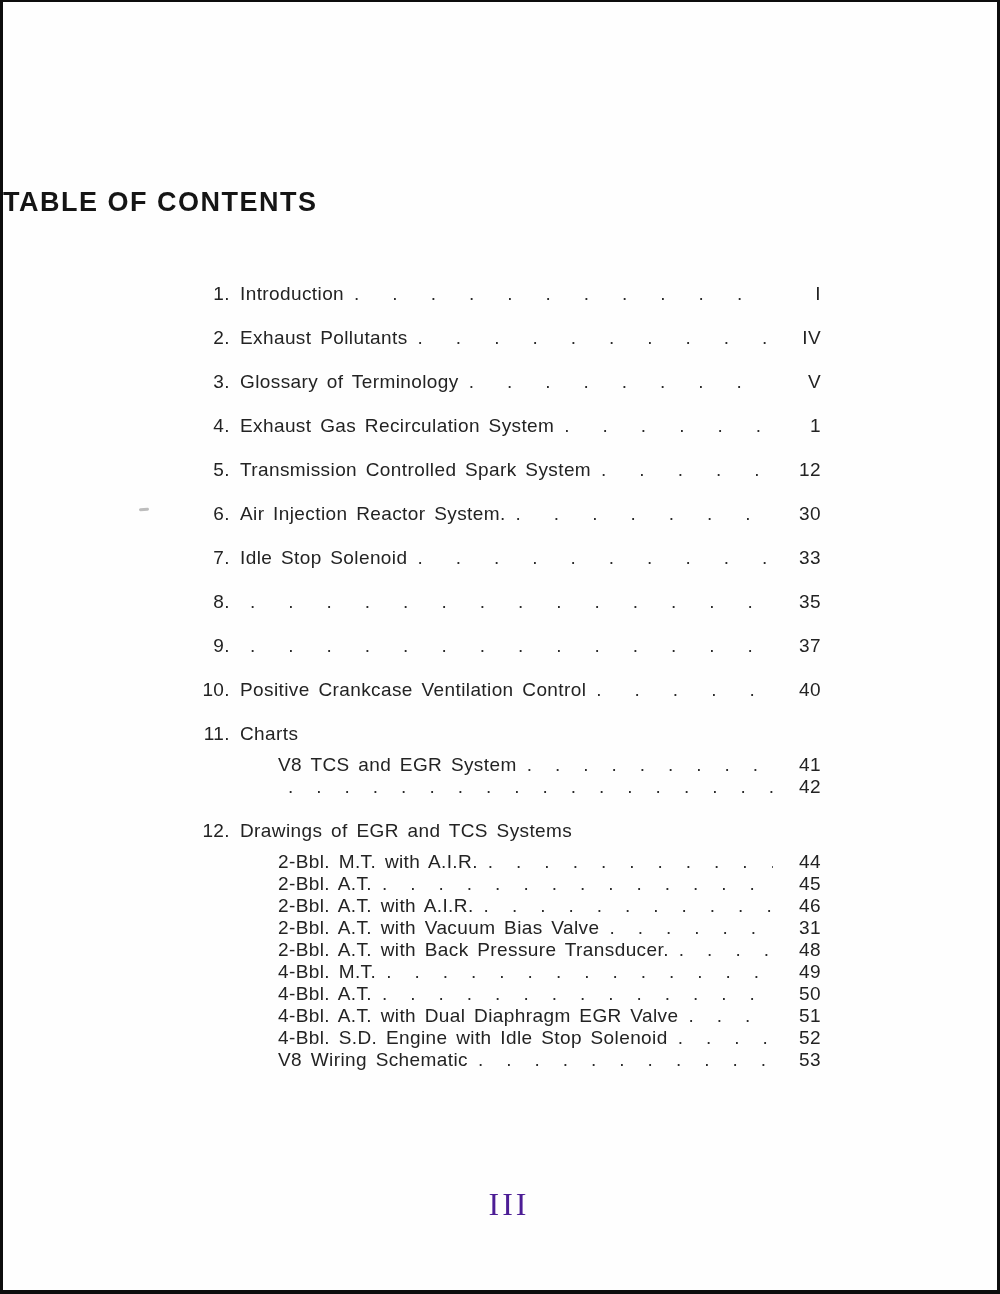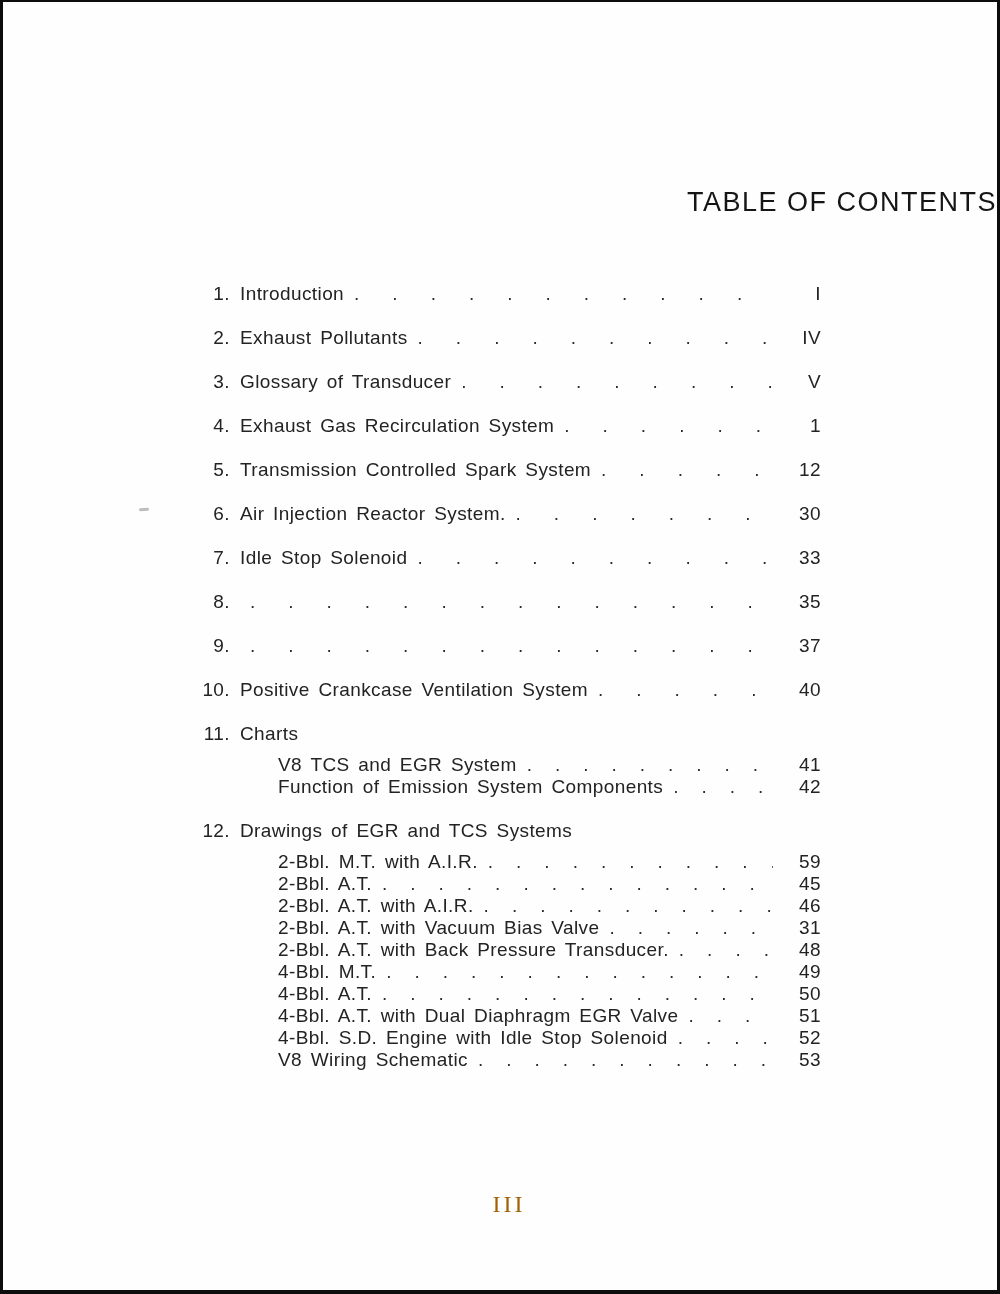--- a/index.html
+++ b/index.html
@@ -11,24 +11,24 @@
     overflow: hidden;
   }
   .page {
     position: absolute;
     left: 3px; top: 2px; right: 3px; bottom: 4px;
     background: #fefefe;
     color: #232323;
   }
   .title {
     margin: 186px 0 0 0;
-    text-align: right;
+    text-align: left;
     font-size: 27px;
     line-height: 28px;
-    font-weight: 400;
+    font-weight: 700;
     letter-spacing: 1.5px;
     color: #151515;
   }
   .toc {
     margin: 67px 0 0 194px;
     width: 624px;
     font-size: 19px;
     line-height: 22px;
     letter-spacing: 0.4px;
     word-spacing: 3px;
@@ -59,24 +59,24 @@
   .pg {
     flex: 0 0 42px;
     text-align: right;
     white-space: nowrap;
   }
   .folio {
     margin: 118px 0 0 194px;
     width: 624px;
     text-align: center;
     font-family: "Liberation Serif", serif;
-    font-size: 24px;
+    font-size: 32px;
     line-height: 30px;
     letter-spacing: 3px;
-    color: #a16207;
+    color: #4c1d95;
   }
   .smudge {
     position: absolute;
     left: 139px; top: 508px;
     width: 10px; height: 3px;
     background: #9a9a9a;
     opacity: 0.65;
     border-radius: 2px;
     transform: rotate(-4deg);
   }
@@ -94,21 +94,21 @@
         <span class="pg">I</span>
       </div>
       <div class="row main">
         <span class="num">2.</span>
         <span class="ttl">Exhaust Pollutants</span>
         <span class="leader wide">........................................</span>
         <span class="pg">IV</span>
       </div>
       <div class="row main">
         <span class="num">3.</span>
-        <span class="ttl">Glossary of Transducer</span>
+        <span class="ttl">Glossary of Terminology</span>
         <span class="leader wide">........................................</span>
         <span class="pg">V</span>
       </div>
       <div class="row main">
         <span class="num">4.</span>
         <span class="ttl">Exhaust Gas Recirculation System</span>
         <span class="leader wide">........................................</span>
         <span class="pg">1</span>
       </div>
       <div class="row main">
@@ -134,52 +134,51 @@
         <span class="leader wide">........................................</span>
         <span class="pg">35</span>
       </div>
       <div class="row main">
         <span class="num">9.</span>
         <span class="leader wide">........................................</span>
         <span class="pg">37</span>
       </div>
       <div class="row main">
         <span class="num">10.</span>
-        <span class="ttl">Positive Crankcase Ventilation System</span>
+        <span class="ttl">Positive Crankcase Ventilation Control</span>
         <span class="leader wide">........................................</span>
         <span class="pg">40</span>
       </div>
       <div class="row heading">
         <span class="num">11.</span>
         <span class="ttl">Charts</span>
       </div>
       <div class="subgroup">
         <div class="row sub">
           <span class="indent"></span>
           <span class="ttl">V8 TCS and EGR System</span>
           <span class="leader narrow">........................................</span>
           <span class="pg">41</span>
         </div>
         <div class="row sub">
           <span class="indent"></span>
-          <span class="ttl">Function of Emission System Components</span>
           <span class="leader narrow">........................................</span>
           <span class="pg">42</span>
         </div>
       </div>
       <div class="row heading">
         <span class="num">12.</span>
         <span class="ttl">Drawings of EGR and TCS Systems</span>
       </div>
       <div class="subgroup">
         <div class="row sub">
           <span class="indent"></span>
           <span class="ttl">2-Bbl. M.T. with A.I.R.</span>
           <span class="leader narrow">........................................</span>
-          <span class="pg">59</span>
+          <span class="pg">44</span>
         </div>
         <div class="row sub">
           <span class="indent"></span>
           <span class="ttl">2-Bbl. A.T.</span>
           <span class="leader narrow">........................................</span>
           <span class="pg">45</span>
         </div>
         <div class="row sub">
           <span class="indent"></span>
           <span class="ttl">2-Bbl. A.T. with A.I.R.</span>

